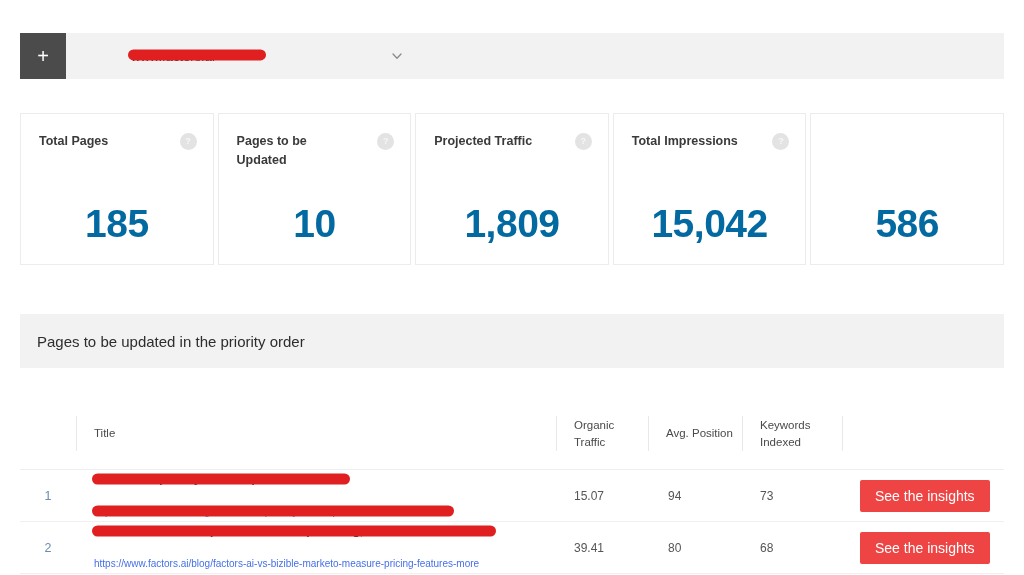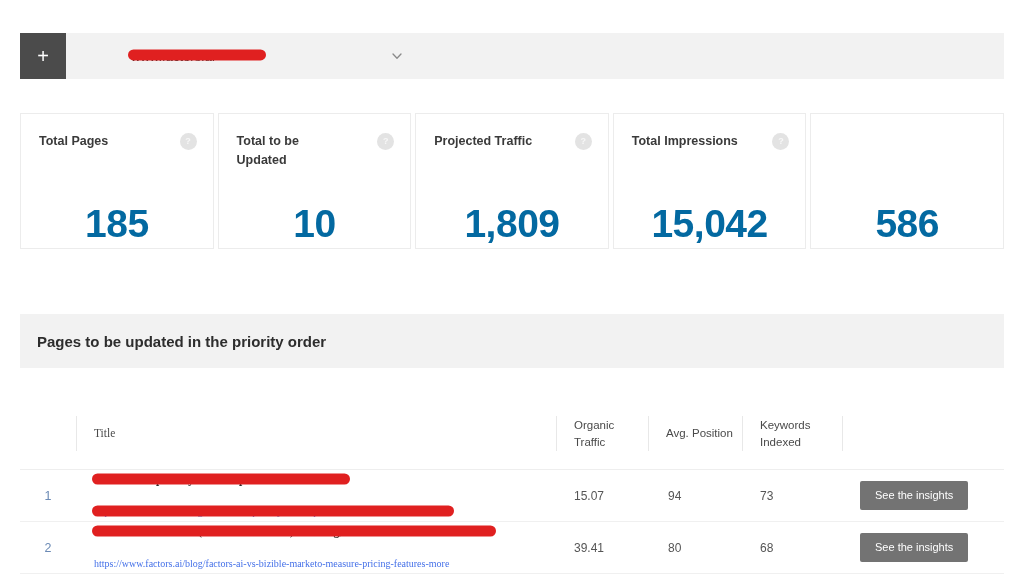--- a/index.html
+++ b/index.html
@@ -87,21 +87,21 @@
     color: #8a8a8a;
   }
   .chevron svg { display: block; width: 12px; height: 12px; }
 
   
   .stats-row {
     position: absolute;
     left: 20px;
     top: 113px;
     width: 984px;
-    height: 136px;
+    height: 152px;
     display: flex;
     gap: 4px;
   }
   .stat-card {
     flex: 1 1 0;
     background: #ffffff;
     border: 1px solid #ececec;
     position: relative;
     padding: 18px 16px 0 18px;
   }
@@ -153,21 +153,21 @@
     top: 314px;
     width: 984px;
     height: 54px;
     background: #f2f2f2;
     display: flex;
     align-items: center;
     padding-left: 17px;
   }
   .section-title {
     font-size: 15px;
-    font-weight: bold;
+    font-weight: normal;
     color: #2d2d2d;
   }
 
   
   .table-wrap {
     position: absolute;
     left: 20px;
     top: 398px;
     width: 984px;
     height: 177px;
@@ -181,21 +181,21 @@
   }
   .t-head {
     height: 72px;
     border-bottom: 1px solid #eeeeee;
   }
   .t-body-row {
     height: 52px;
     border-bottom: 1px solid #f0f0f0;
   }
   .c-num   { width: 56px;  flex: 0 0 56px;  }
-  .c-title { width: 480px; flex: 0 0 480px; font-family: Liberation Serif, serif; }
+  .c-title { width: 480px; flex: 0 0 480px; }
   .c-pos   { width: 94px;  flex: 0 0 94px;  }
   .c-org   { width: 92px;  flex: 0 0 92px;  }
   .c-kw    { width: 100px; flex: 0 0 100px; }
   .c-act   { flex: 1 1 auto; }
 
   .t-head .cell {
     display: flex;
     align-items: center;
     font-size: 11.5px;
     color: #4a4a4a;
@@ -256,23 +256,23 @@
     top: 42%;
     transform: translateY(-50%);
   }
   .row-url .redact-line {
     left: -2px;
     top: 42%;
     transform: translateY(-50%);
   }
 
   .insight-btn {
-    background: #737373;
+    background: #ef4444;
     color: #ffffff;
-    font-size: 11px;
+    font-size: 14px;
     font-family: "Liberation Sans", sans-serif;
     border: none;
     border-radius: 2px;
     padding: 9px 15px;
     cursor: pointer;
     white-space: nowrap;
     line-height: 1;
   }
   .c-act { display: flex; align-items: center; justify-content: flex-start; padding-left: 10px; }
 </style>
@@ -301,21 +301,21 @@
     <div class="stat-card">
       <div class="stat-head">
         <div class="stat-label">Total Pages</div>
         <div class="help-icon">?</div>
       </div>
       <div class="stat-value">185</div>
     </div>
 
     <div class="stat-card">
       <div class="stat-head">
-        <div class="stat-label">Total to be Updated</div>
+        <div class="stat-label">Pages to be Updated</div>
         <div class="help-icon">?</div>
       </div>
       <div class="stat-value">10</div>
     </div>
 
 
     <div class="stat-card">
       <div class="stat-head">
         <div class="stat-label">Projected Traffic</div>
         <div class="help-icon">?</div>

